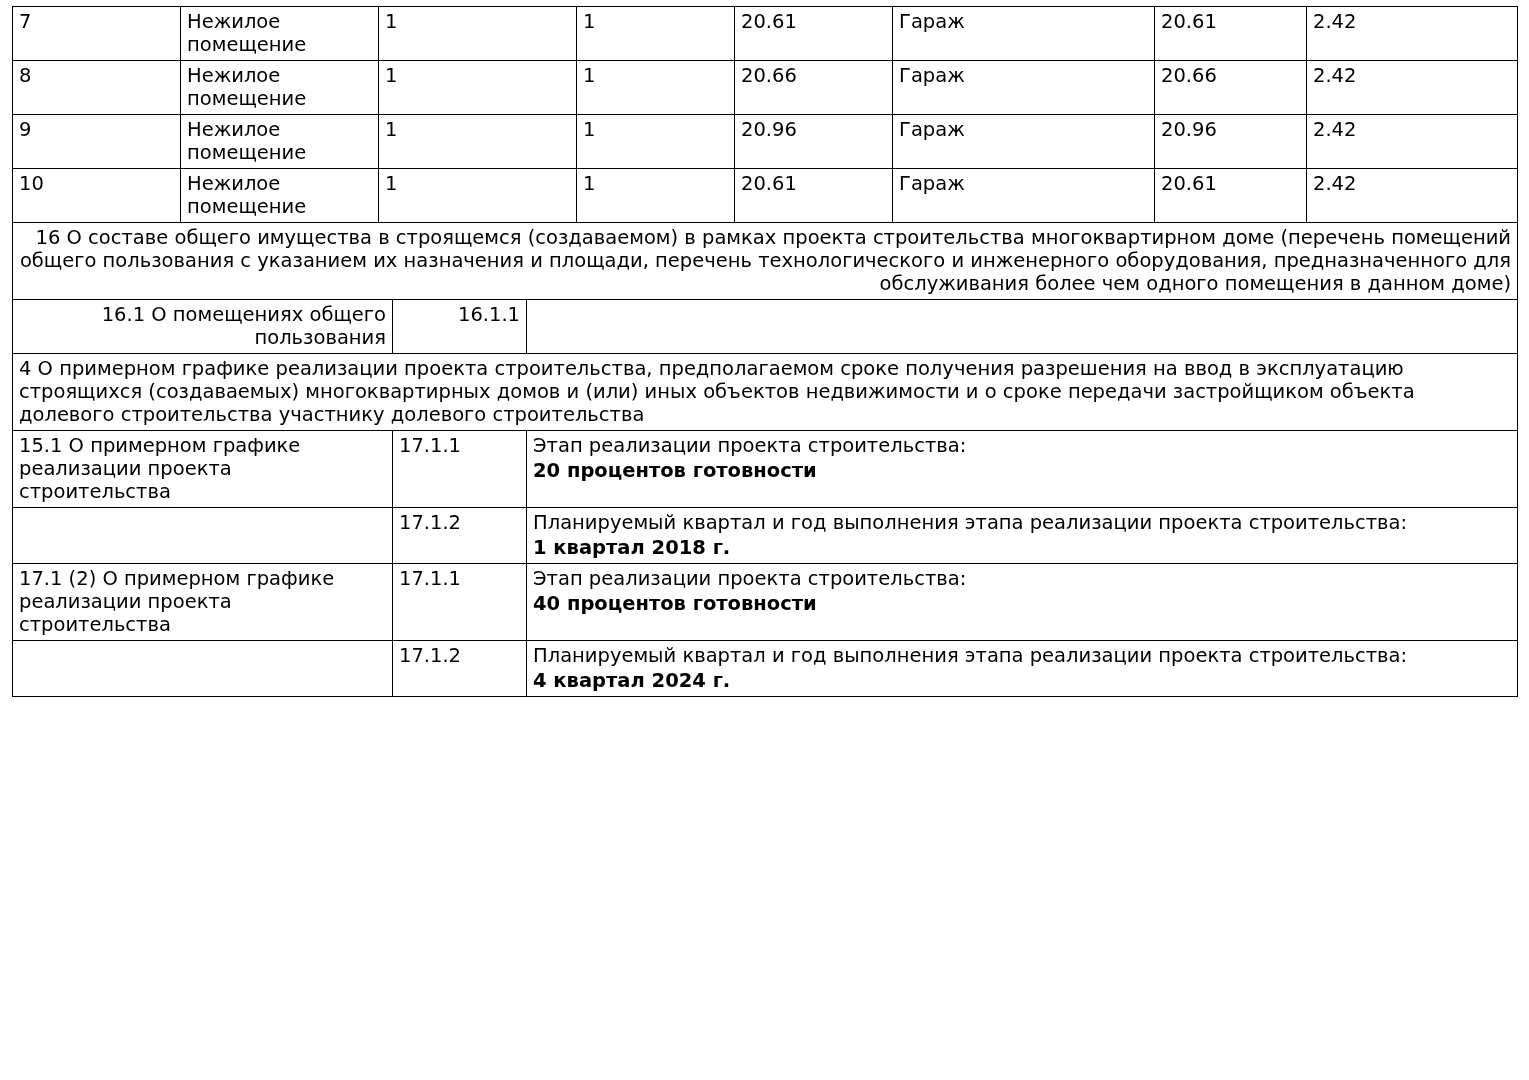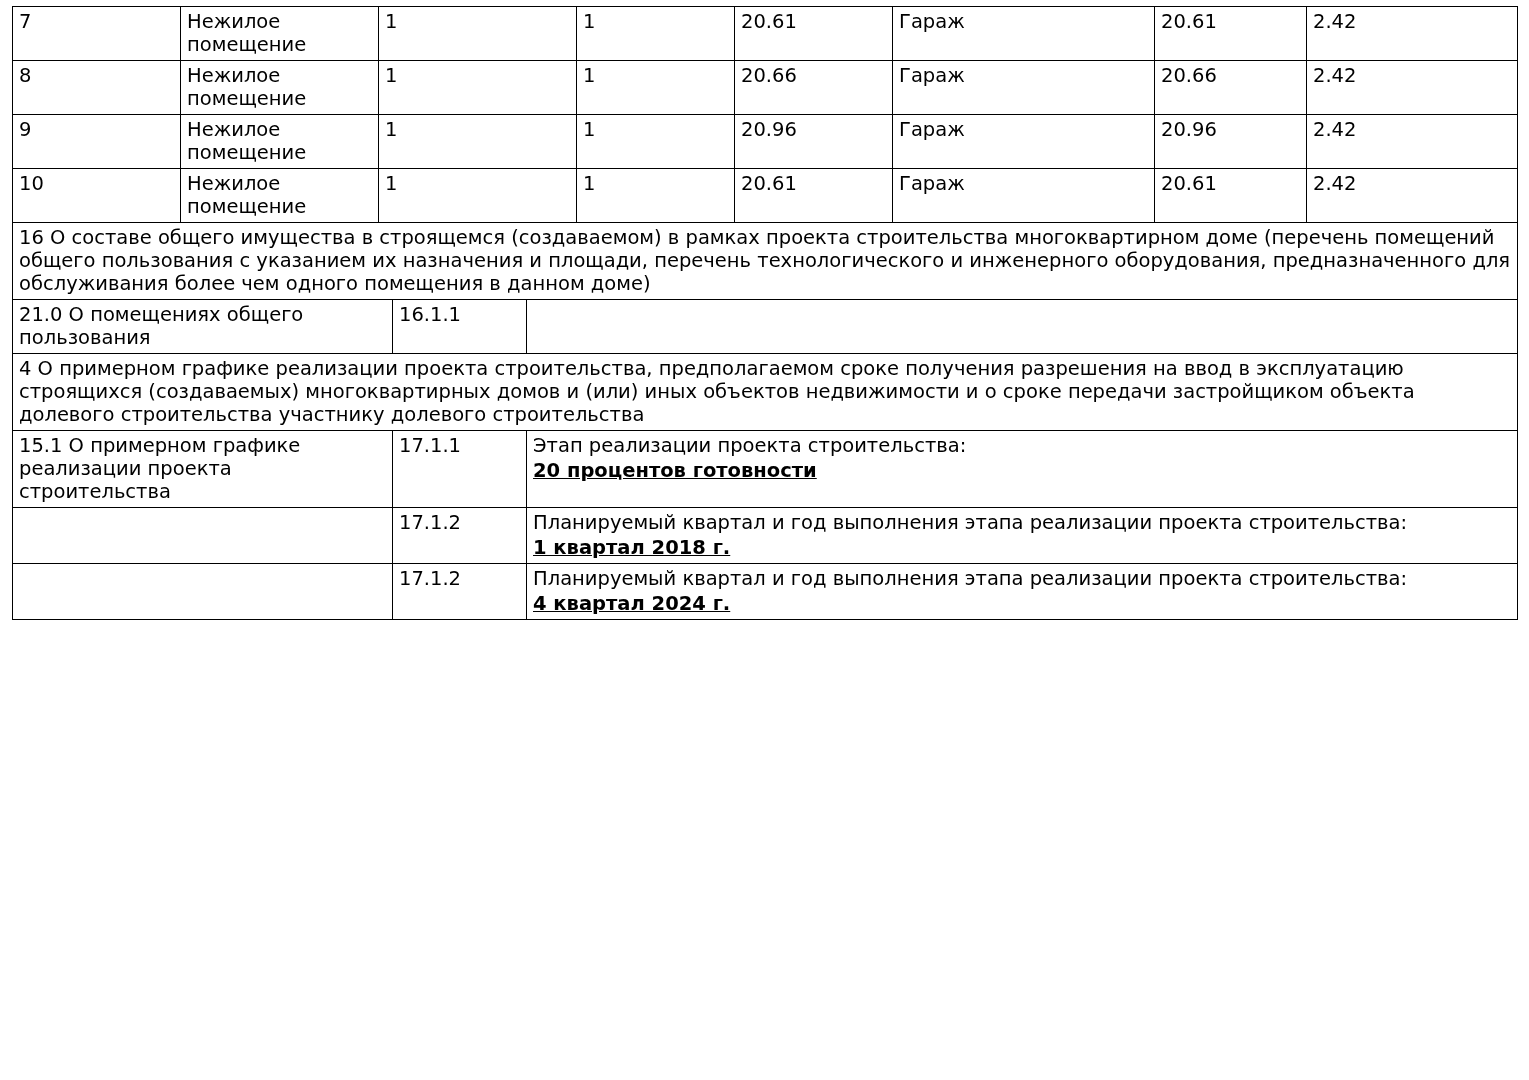--- a/index.html
+++ b/index.html
@@ -34,21 +34,20 @@
     vertical-align: middle;
   }
   .b {
     font-weight: bold;
   }
   .cell-text {
     display: block;
   }
   .cell-text + .cell-text {
     margin-top: 2px;
-    text-decoration: underline;
   }
   
   col.c1 { width: 168px; }
   col.c2 { width: 198px; }
   col.c3 { width: 198px; }
   col.c4 { width: 158px; }
   col.c5 { width: 158px; }
   col.c6 { width: 262px; }
   col.c7 { width: 152px; }
   col.c8 { width: 211px; }
@@ -110,32 +109,32 @@
         <td class="mid">1</td>
         <td class="mid">1</td>
         <td class="mid">20.61</td>
         <td class="mid">Гараж</td>
         <td class="mid">20.61</td>
         <td class="mid">2.42</td>
       </tr>
     </tbody>
   </table>
 
-  <table class="doc" style="margin-top:-1px;">
+  <table class="doc" style="margin-top:-1px;text-align:right;">
     <colgroup>
       <col class="s1">
         <col class="s2">
         <col class="s3">
     </colgroup>
     <tbody>
       <tr>
         <td colspan="3">16 О составе общего имущества в строящемся (создаваемом) в рамках проекта строительства многоквартирном доме (перечень помещений общего пользования с указанием их назначения и площади, перечень технологического и инженерного оборудования, предназначенного для обслуживания более чем одного помещения в данном доме)</td>
       </tr>
       <tr>
-        <td>21.0 О помещениях общего пользования</td>
+        <td>16.1 О помещениях общего пользования</td>
         <td class="mid">16.1.1</td>
         <td class="mid"></td>
       </tr>
     </tbody>
   </table>
 
   <table class="doc" style="margin-top:-1px;">
     <colgroup>
       <col class="s1">
         <col class="s2">
@@ -155,20 +154,28 @@
       </tr>
       <tr>
         <td></td>
         <td class="mid">17.1.2</td>
         <td class="mid">
           <span class="cell-text">Планируемый квартал и год выполнения этапа реализации проекта строительства:</span>
           <span class="cell-text b">1 квартал 2018 г.</span>
         </td>
       </tr>
       <tr>
+        <td>17.1 (2) О примерном графике реализации проекта строительства</td>
+        <td class="mid">17.1.1</td>
+        <td class="mid">
+          <span class="cell-text">Этап реализации проекта строительства:</span>
+          <span class="cell-text b">40 процентов готовности</span>
+        </td>
+      </tr>
+      <tr>
         <td></td>
         <td class="mid">17.1.2</td>
         <td class="mid">
           <span class="cell-text">Планируемый квартал и год выполнения этапа реализации проекта строительства:</span>
           <span class="cell-text b">4 квартал 2024 г.</span>
         </td>
       </tr>
     </tbody>
   </table>
 

